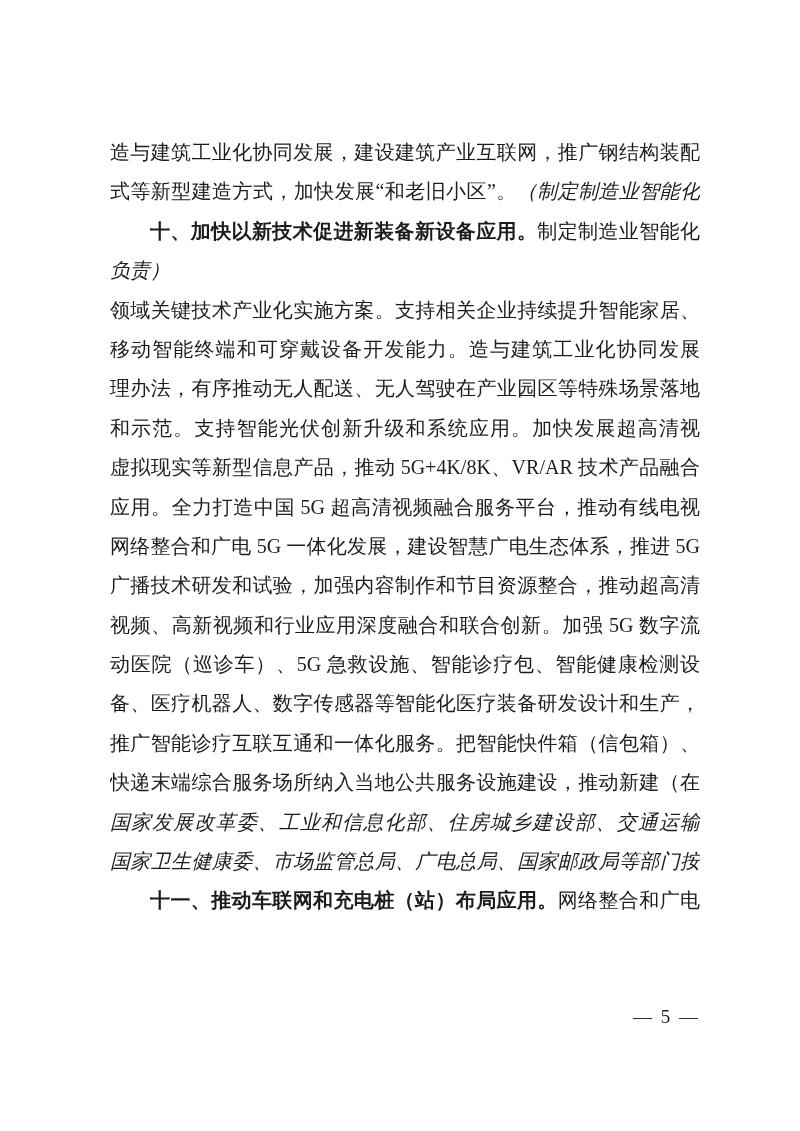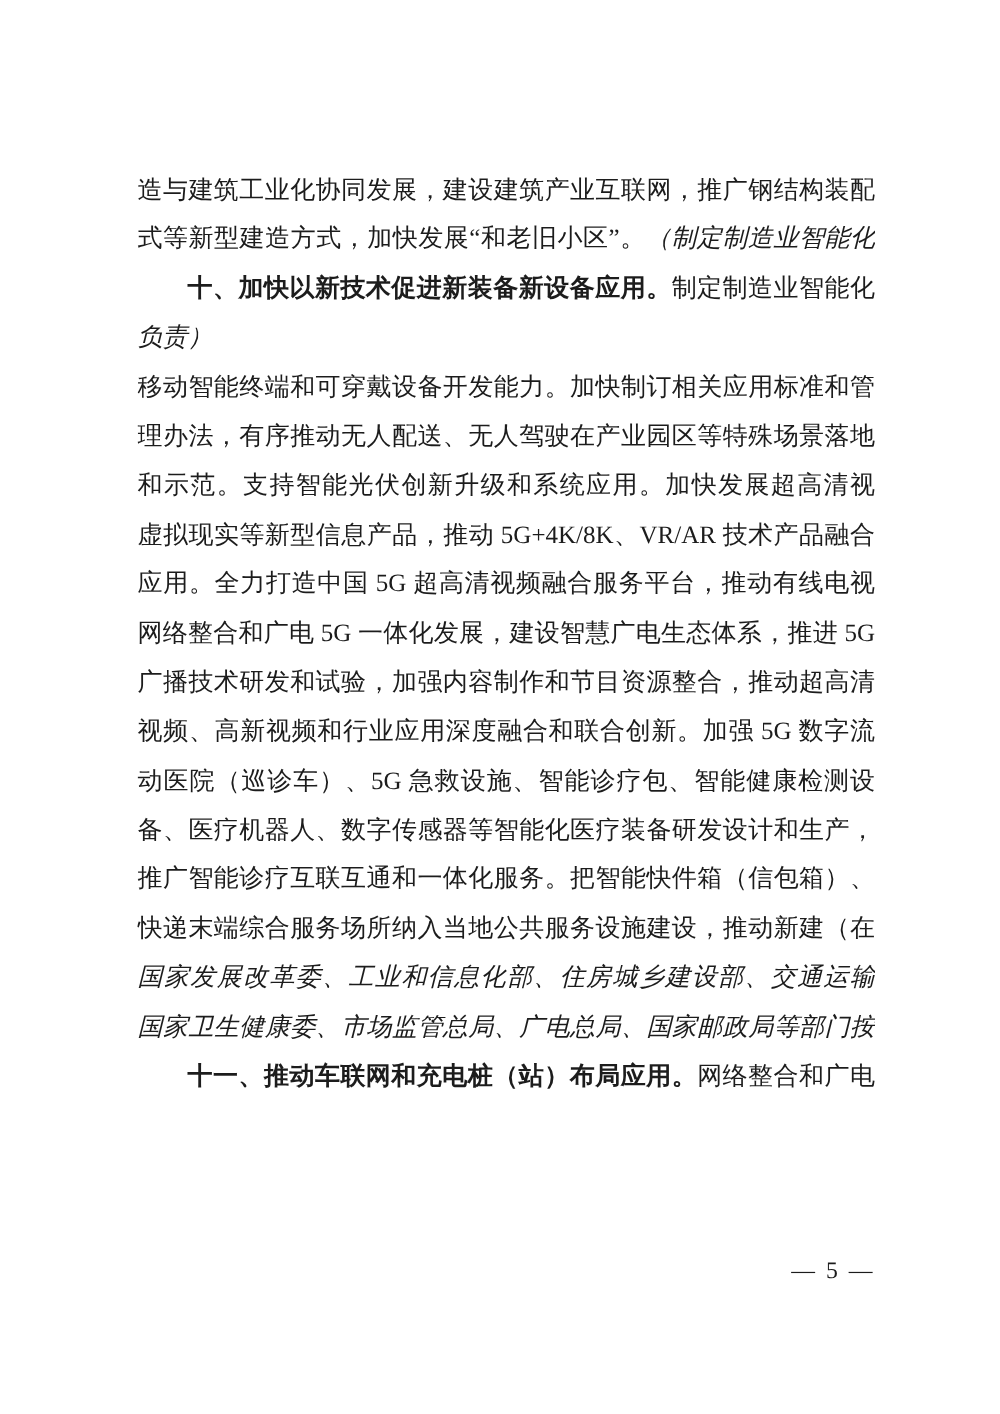--- a/index.html
+++ b/index.html
@@ -74,21 +74,22 @@
 </style>
 </head>
 <body>
 
 <div class="doc-page">
   <div class="doc-body">
       <div class="line just"><span class="st-body">造与建筑工业化协同发展，建设建筑产业互联网，推广钢结构装配</span></div>
       <div class="line just"><span class="st-body">式等新型建造方式，加快发展“和老旧小区”。</span><span class="st-kai">（制定制造业智能化</span></div>
       <div class="line indent just"><span class="st-heading">十、加快以新技术促进新装备新设备应用。</span><span class="st-body">制定制造业智能化</span></div>
       <div class="line"><span class="st-kai">负责）</span></div>
-      <div class="line just"><span class="st-body">移动智能终端和可穿戴设备开发能力。加快制订相关应用标准和管</span></div>
+      <div class="line just"><span class="st-body">领域关键技术产业化实施方案。支持相关企业持续提升智能家居、</span></div>
+      <div class="line just"><span class="st-body">移动智能终端和可穿戴设备开发能力。造与建筑工业化协同发展</span></div>
       <div class="line just"><span class="st-body">理办法，有序推动无人配送、无人驾驶在产业园区等特殊场景落地</span></div>
       <div class="line just"><span class="st-body">和示范。支持智能光伏创新升级和系统应用。加快发展超高清视频、</span></div>
       <div class="line just"><span class="st-body">虚拟现实等新型信息产品，推动 5G+4K/8K、VR/AR 技术产品融合</span></div>
       <div class="line just"><span class="st-body">应用。全力打造中国 5G 超高清视频融合服务平台，推动有线电视</span></div>
       <div class="line just"><span class="st-body">网络整合和广电 5G 一体化发展，建设智慧广电生态体系，推进 5G</span></div>
       <div class="line just"><span class="st-body">广播技术研发和试验，加强内容制作和节目资源整合，推动超高清</span></div>
       <div class="line just"><span class="st-body">视频、高新视频和行业应用深度融合和联合创新。加强 5G 数字流</span></div>
       <div class="line just"><span class="st-body">动医院（巡诊车）、5G 急救设施、智能诊疗包、智能健康检测设</span></div>
       <div class="line just"><span class="st-body">备、医疗机器人、数字传感器等智能化医疗装备研发设计和生产，</span></div>
       <div class="line just"><span class="st-body">推广智能诊疗互联互通和一体化服务。把智能快件箱（信包箱）、</span></div>

